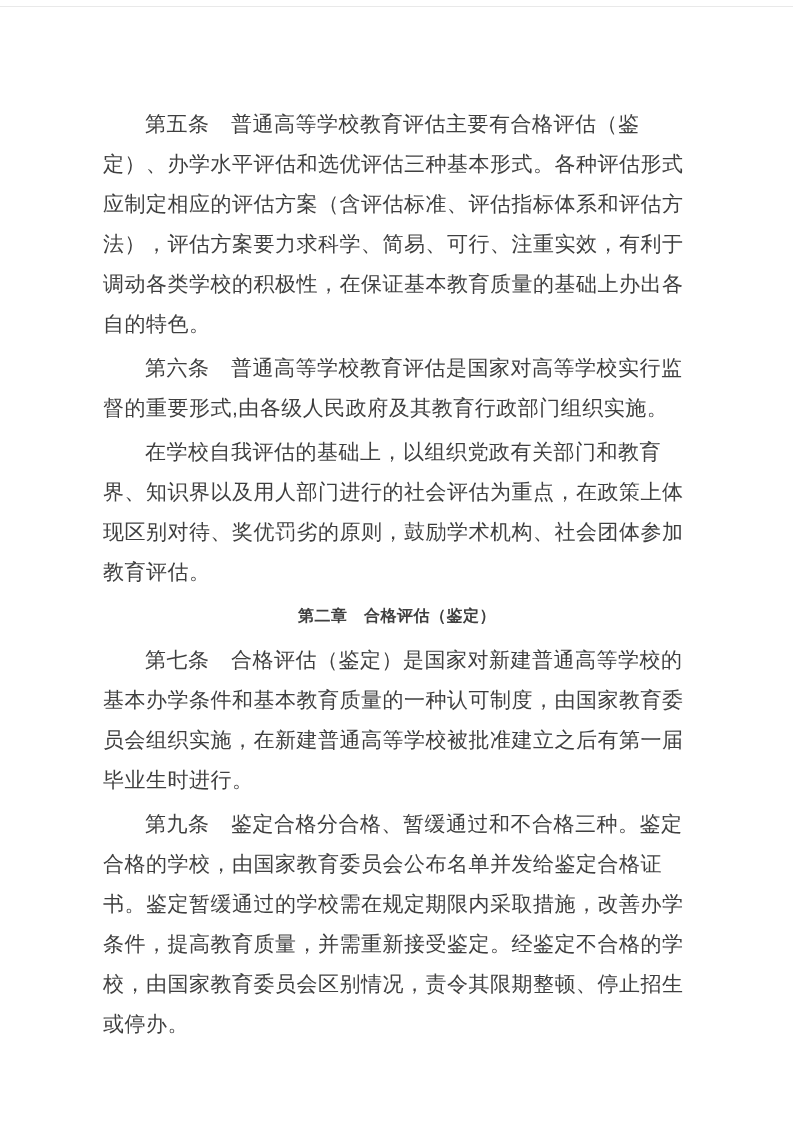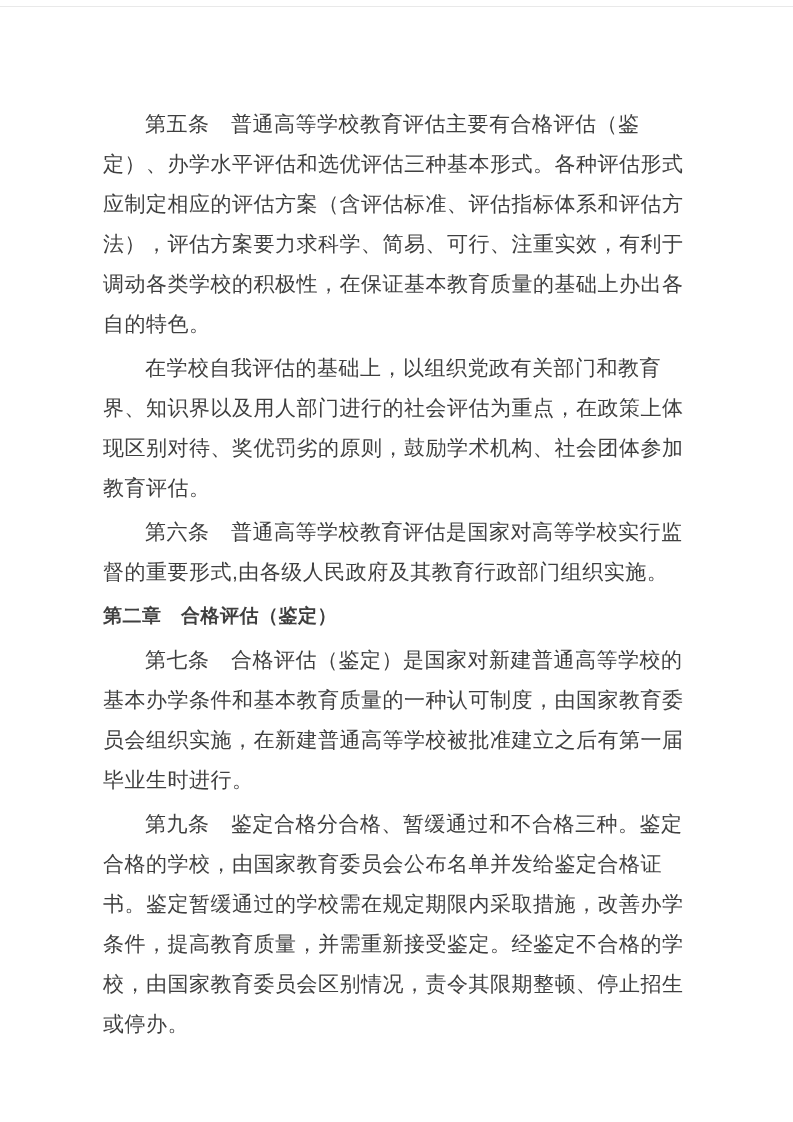--- a/index.html
+++ b/index.html
@@ -24,30 +24,30 @@
   .para {
     margin: 0 0 4px 0;
     line-height: 40px;
     text-indent: 2em;
     letter-spacing: 0.5px;
     text-align: left;
   }
   .heading {
     margin: 0 0 4px 0;
     line-height: 40px;
-    font-size: 19px;
+    font-size: 16px;
     font-weight: bold;
-    text-align: left;
+    text-align: center;
     letter-spacing: 0.5px;
   }
 </style>
 </head>
 <body>
 
 <div class="page">
   <p class="para">第五条　普通高等学校教育评估主要有合格评估（鉴定）、办学水平评估和选优评估三种基本形式。各种评估形式应制定相应的评估方案（含评估标准、评估指标体系和评估方法），评估方案要力求科学、简易、可行、注重实效，有利于调动各类学校的积极性，在保证基本教育质量的基础上办出各自的特色。</p>
+  <p class="para">第六条　普通高等学校教育评估是国家对高等学校实行监督的重要形式,由各级人民政府及其教育行政部门组织实施。</p>
   <p class="para">在学校自我评估的基础上，以组织党政有关部门和教育界、知识界以及用人部门进行的社会评估为重点，在政策上体现区别对待、奖优罚劣的原则，鼓励学术机构、社会团体参加教育评估。</p>
-  <p class="para">第六条　普通高等学校教育评估是国家对高等学校实行监督的重要形式,由各级人民政府及其教育行政部门组织实施。</p>
   <h2 class="heading">第二章　合格评估（鉴定）</h2>
   <p class="para">第七条　合格评估（鉴定）是国家对新建普通高等学校的基本办学条件和基本教育质量的一种认可制度，由国家教育委员会组织实施，在新建普通高等学校被批准建立之后有第一届毕业生时进行。</p>
   <p class="para">第九条　鉴定合格分合格、暂缓通过和不合格三种。鉴定合格的学校，由国家教育委员会公布名单并发给鉴定合格证书。鉴定暂缓通过的学校需在规定期限内采取措施，改善办学条件，提高教育质量，并需重新接受鉴定。经鉴定不合格的学校，由国家教育委员会区别情况，责令其限期整顿、停止招生或停办。</p>
 
 </div>
 
 </body></html>

